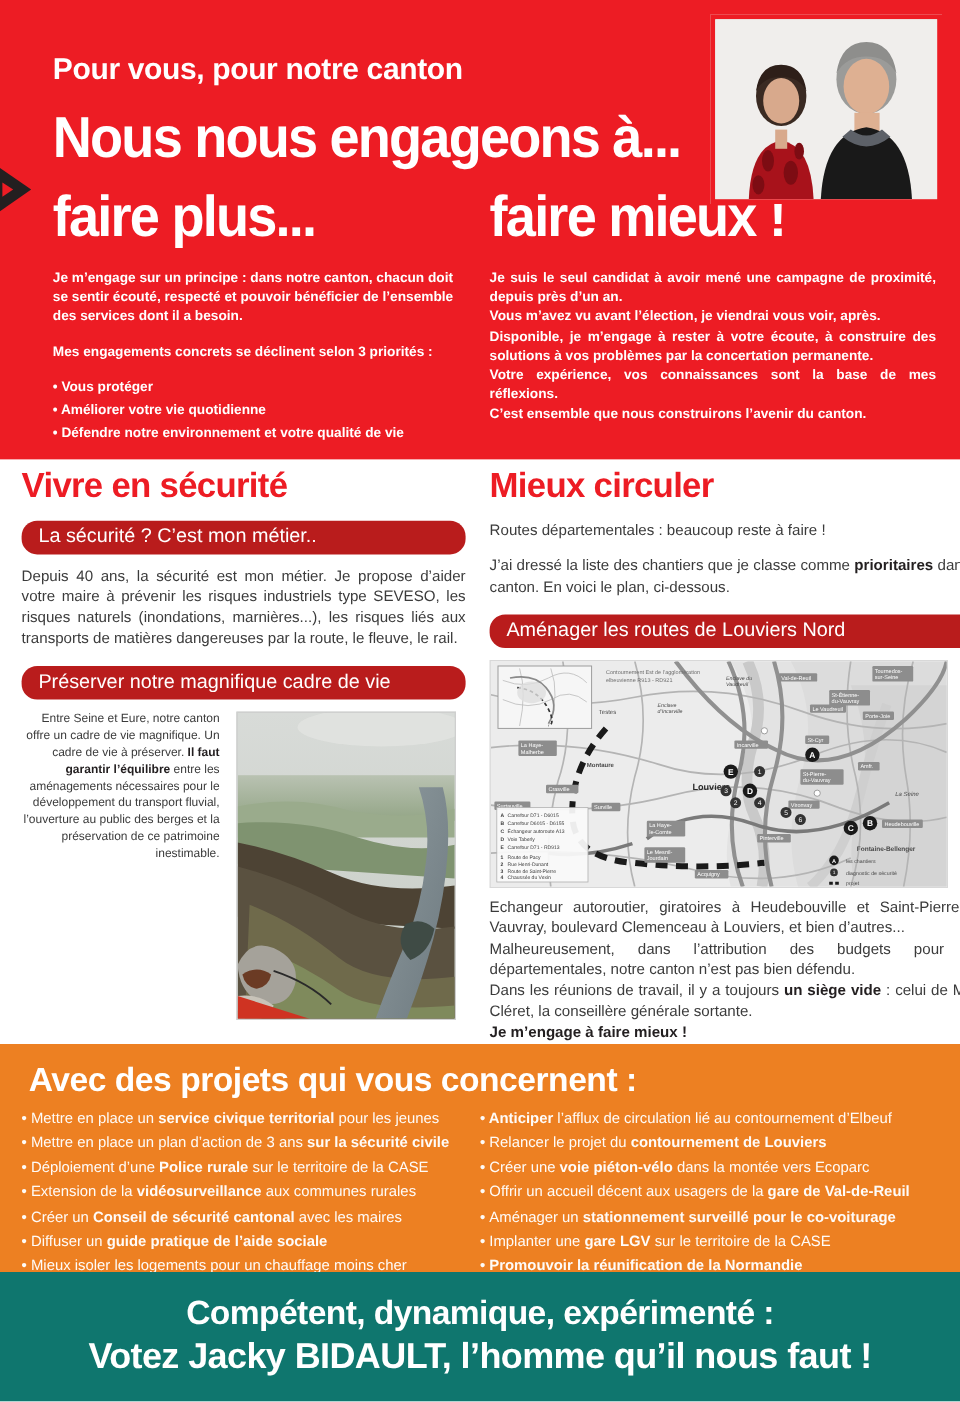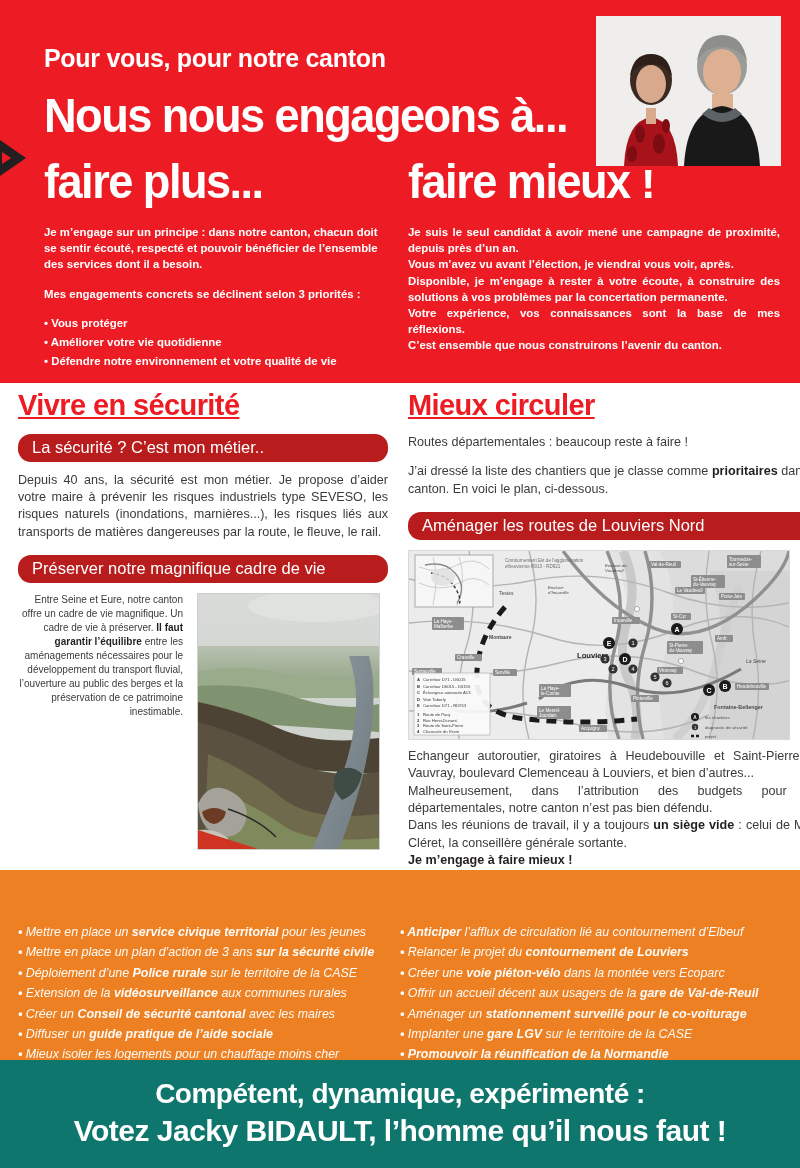--- a/index.html
+++ b/index.html
@@ -78,21 +78,21 @@
   .hdr-col li{margin:0 0 3px 0;}
   .hdr-col li:before{content:"• ";}
 
   
   .middle{position:relative;background:#ffffff;height:487px;}
   .col-left{position:absolute;left:18px;top:8px;width:370px;}
   .col-right{position:absolute;left:408px;top:8px;width:414px;}
 
   .sec-title{
     color:#ED1C24;font-weight:bold;font-size:29px;
-    letter-spacing:-0.6px;margin:0 0 14px 0;line-height:1;text-decoration:underline;
+    letter-spacing:-0.6px;margin:0 0 14px 0;line-height:1;
   }
   .pill{
     background:#b91c1c;color:#ffffff;
     border-radius:13px;
     padding:3px 0 4px 14px;
     font-size:16.5px;
     margin:0 0 10px 0;
     line-height:1.25;
   }
   .pill.full{width:100%;box-sizing:border-box;}
@@ -133,21 +133,21 @@
   }
   .orange-title{
     position:absolute;left:24px;top:14px;
     color:#ffffff;font-weight:bold;font-size:28px;
     letter-spacing:-0.4px;
   }
   .orange-cols{
     position:absolute;top:56px;left:0;width:800px;
     display:flex;
   }
-  .orange-col{width:390px;padding-left:18px;box-sizing:border-box;font-style:italic;}
+  .orange-col{width:390px;padding-left:18px;box-sizing:border-box;}
   .orange-col.right{padding-left:10px;}
   .orange-col ul{margin:0;padding:0;list-style:none;}
   .orange-col li{
     color:#ffffff;font-size:12.4px;line-height:1.0;
     margin:0 0 8px 0;opacity:0.97;
   }
   .orange-col li:before{content:"• ";font-weight:bold;}
   .orange-col li b{font-weight:bold;}
 
   
@@ -460,20 +460,21 @@
             <text x="296" y="186.6">projet</text>
           </g>
         </svg>
       </div>
 
       <p class="body-txt" style="margin-bottom:0"><span>Echangeur autoroutier, giratoires à Heudebouville et Saint-Pierre-du-Vauvray, boulevard Clemenceau à Louviers, et bien d’autres...</span><br><span>Malheureusement, dans l’attribution des budgets pour les départementales, notre canton n’est pas bien défendu.</span><br><span>Dans les réunions de travail, il y a toujours </span><b>un siège vide</b><span> : celui de Mme Cléret, la conseillère générale sortante.</span><br><b>Je m’engage à faire mieux !</b></p>
     </div>
   </div>
 
   <div class="orange">
+    <div class="orange-title">Avec des projets qui vous concernent :</div>
     <div class="orange-cols">
       <div class="orange-col">
         <ul>
           <li><span>Mettre en place un </span><b>service civique territorial</b><span> pour les jeunes</span></li>
           <li><span>Mettre en place un plan d’action de 3 ans </span><b>sur la sécurité civile</b><span></span></li>
           <li><span>Déploiement d’une </span><b>Police rurale</b><span> sur le territoire de la CASE</span></li>
           <li><span>Extension de la </span><b>vidéosurveillance</b><span> aux communes rurales</span></li>
           <li><span>Créer un </span><b>Conseil de sécurité cantonal</b><span>  avec les maires</span></li>
           <li><span>Diffuser un </span><b>guide pratique de l’aide sociale</b><span></span></li>
           <li><span>Mieux isoler les logements pour un chauffage moins cher</span><b></b><span></span></li>

